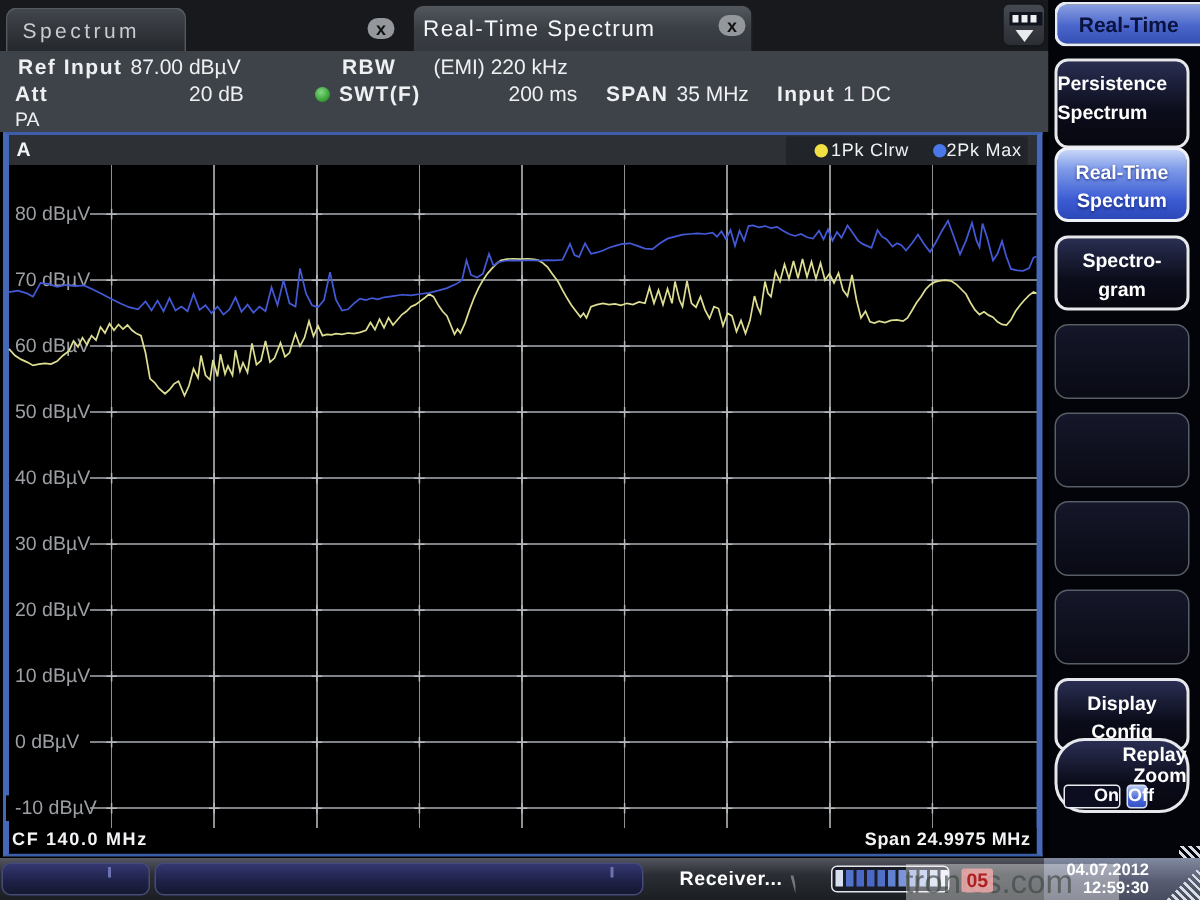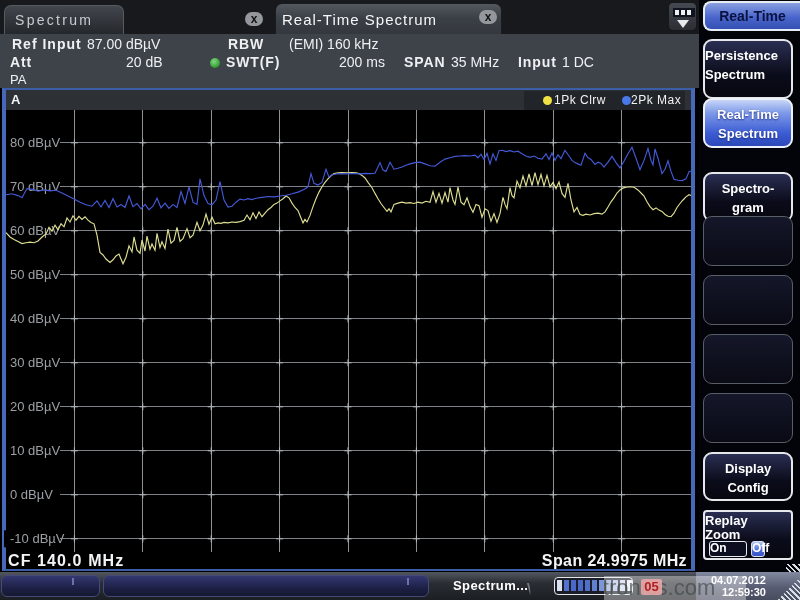--- a/index.html
+++ b/index.html
@@ -18,21 +18,21 @@
     <div class="abs" style="left:12px;top:7px;width:4px;height:5px;background:#eef0f2"></div>
     <div class="abs" style="left:18px;top:7px;width:4px;height:5px;background:#eef0f2"></div>
     <div class="abs" style="left:8px;top:17px;width:0;height:0;border-left:6px solid transparent;border-right:6px solid transparent;border-top:8px solid #e8eaec"></div>
   </div>
 </div>
 
 <div class="abs" style="left:0;top:34px;width:699px;height:54px;background:#3e434a;color:#eef0f2;font-size:14px">
   <span class="abs b" style="left:12px;top:2px;letter-spacing:1.0px">Ref Input</span>
   <span class="abs" style="left:87px;top:2px">87.00 dBµV</span>
   <span class="abs b" style="left:228px;top:2px;letter-spacing:0.9px">RBW</span>
-  <span class="abs" style="left:289px;top:2px">(EMI) 160 kHz</span>
+  <span class="abs" style="left:289px;top:2px">(EMI) 220 kHz</span>
   <span class="abs b" style="left:10px;top:20px;letter-spacing:0.9px">Att</span>
   <span class="abs" style="left:126px;top:20px">20 dB</span>
   <span class="abs" style="left:210px;top:24px;width:10px;height:10px;border-radius:50%;background:radial-gradient(circle at 40% 35%,#84d884,#35a035 65%,#1e6e1e)"></span>
   <span class="abs b" style="left:226px;top:20px;letter-spacing:0.9px">SWT(F)</span>
   <span class="abs" style="left:339px;top:20px">200 ms</span>
   <span class="abs b" style="left:404px;top:20px;letter-spacing:0.9px">SPAN</span>
   <span class="abs" style="left:451px;top:20px">35 MHz</span>
   <span class="abs b" style="left:518px;top:20px;letter-spacing:0.9px">Input</span>
   <span class="abs" style="left:562px;top:20px">1 DC</span>
   <span class="abs" style="left:10px;top:38px;font-size:13px">PA</span>
@@ -179,49 +179,49 @@
       <text x="10" y="366.8" font-size="13" fill="#9ca0a4">30 dBµV</text>
       <text x="10" y="410.8" font-size="13" fill="#9ca0a4">20 dBµV</text>
       <text x="10" y="454.8" font-size="13" fill="#9ca0a4">10 dBµV</text>
       <text x="10" y="498.8" font-size="13" fill="#9ca0a4">0 dBµV</text>
       <text x="10" y="542.8" font-size="13" fill="#9ca0a4">-10 dBµV</text>
 </g>
 <polyline points="6,232.6 10,237.0 14,239.6 18,241.4 22,243.6 26,242.7 30,242.2 34,242.7 38,240.9 42,237.0 46,233.9 49,227.3 52,231.2 55,225.1 58,229.9 61,223.8 64,226.8 67,218.0 70,222.0 73,215.8 76,220.2 79,216.3 82,219.4 85,216.7 88,220.2 91,222.4 94,223.8 97,235.2 100,252.4 103,255.0 106,259.0 110,262.5 113,259.8 116,255.9 119,254.1 121,259.0 123,263.8 126,257.2 129,245.8 132,251.9 134,237.0 137,250.2 140,253.2 142,240.0 145,251.0 147,236.1 150,249.3 152,244.0 155,250.2 157,233.4 160,247.5 162,241.8 165,248.4 168,229.0 171,243.1 174,240.5 177,227.3 180,241.4 183,238.7 187,228.6 190,237.8 193,235.2 197,222.4 200,230.8 203,225.1 206,214.1 209,224.2 212,217.2 215,223.8 218,222.9 221,223.3 224,222.4 228,222.9 232,222.0 236,222.4 240,221.6 244,220.2 247,215.0 250,219.8 253,212.8 256,218.5 259,211.9 262,216.7 265,213.2 268,209.7 271,207.5 274,204.4 277,203.1 280,200.9 283,198.7 286,196.0 289,197.8 292,203.1 295,207.5 298,210.6 301,218.0 303,222.9 305,219.4 307,222.0 310,215.4 313,206.6 316,198.7 319,192.1 322,186.8 325,182.4 328,178.9 331,175.8 334,173.6 338,172.7 342,172.5 347,172.7 352,172.5 356,172.9 359,173.6 362,175.4 365,178.0 368,182.4 372,187.7 375,193.4 378,198.7 381,203.5 384,207.5 387,211.4 389,208.8 391,211.9 394,204.4 398,203.1 402,202.2 406,203.1 410,202.6 414,203.5 418,202.2 422,203.1 426,201.3 430,202.2 433,191.6 436,202.2 439,193.4 442,203.1 445,192.5 448,202.2 450,187.7 453,200.0 455,204.4 458,187.2 461,202.2 464,204.8 467,197.8 470,206.6 473,212.3 476,204.4 479,205.7 482,217.2 485,208.8 488,210.6 491,221.1 494,213.6 497,222.4 500,213.6 503,197.4 505,204.4 507,208.8 510,187.7 512,195.6 514,197.8 517,181.1 520,187.7 523,176.2 526,185.9 529,174.0 532,185.5 535,172.7 538,184.6 541,174.5 544,185.9 547,175.4 550,186.8 553,182.4 556,188.6 559,182.0 562,193.4 565,197.4 568,183.3 571,200.0 574,211.9 577,207.5 580,214.5 583,215.4 586,214.1 590,215.0 594,213.6 598,213.2 602,214.1 605,211.9 608,207.0 611,201.8 614,197.8 617,193.0 620,189.9 623,188.1 626,187.2 630,186.8 634,187.2 638,189.9 641,193.0 644,196.0 647,201.8 650,206.6 653,209.7 656,207.9 659,210.1 662,211.4 665,214.5 668,216.3 671,216.7 674,213.2 677,207.5 680,203.5 683,200.0 686,196.9 689,194.7 691,195.6" fill="none" stroke="#dede92" stroke-width="1.15"></polyline>
 <polyline points="6,194.7 12,193.8 18,195.6 22,197.8 27,188.6 33,189.4 38,191.2 44,189.9 50,190.8 56,190.3 62,193.0 68,196.0 74,199.1 80,202.2 86,204.8 92,206.2 97,200.9 101,207.0 105,200.4 109,207.5 113,198.7 117,207.0 121,204.4 125,207.5 129,196.0 133,206.6 137,203.5 141,208.8 145,204.4 149,209.7 153,206.2 157,198.2 161,207.9 165,203.1 169,208.4 173,204.4 177,207.5 181,191.6 185,203.5 189,186.8 193,202.2 197,204.4 200,178.9 204,195.6 208,203.5 212,204.8 216,200.0 220,181.5 224,200.0 228,207.0 232,206.2 236,202.2 240,199.1 244,200.0 248,198.7 252,199.6 256,198.2 262,197.4 268,196.5 274,196.9 280,196.0 286,195.2 292,193.8 298,192.1 304,189.4 308,186.8 311,173.6 314,183.3 318,185.0 322,182.4 326,169.2 329,177.1 332,174.9 336,174.0 340,173.6 345,173.8 350,173.6 355,173.6 360,173.8 365,173.4 370,173.6 375,173.2 380,162.6 383,170.1 386,171.4 390,162.2 394,169.2 398,168.3 402,167.0 406,165.2 410,163.9 415,162.6 420,162.2 425,163.9 430,165.7 435,166.1 440,162.2 445,159.1 450,157.8 455,156.4 460,156.0 465,155.6 470,156.0 475,155.1 478,157.8 481,154.2 484,159.5 487,153.4 490,163.9 493,153.8 496,160.4 499,150.7 502,150.3 506,151.6 510,150.7 514,152.0 518,151.2 522,153.8 526,156.0 530,157.3 534,156.0 538,158.2 542,159.1 546,153.8 549,159.5 552,152.9 555,160.4 558,154.7 561,158.6 565,150.3 569,156.0 572,160.4 575,162.6 578,163.9 581,165.2 585,153.4 588,157.8 591,159.5 595,164.4 598,162.2 601,163.5 604,167.0 608,162.2 612,156.4 616,162.6 620,167.9 624,161.3 628,153.8 632,147.2 636,158.2 640,169.6 644,160.4 648,148.5 651,160.4 653,164.8 655,149.0 658,158.2 662,173.6 665,169.2 668,160.8 671,171.4 674,179.3 678,180.2 682,180.6 686,178.9 689,171.8 691,171.0" fill="none" stroke="#4459d8" stroke-width="1.15"></polyline>
 </svg>
 
-<div class="abs b" style="left:6px;top:552px;width:685px;height:17px;background:#000;color:#f2f4f6;font-size:16px">
+<div class="abs b" style="left:6px;top:552px;width:685px;height:17px;background:#000;color:#f2f4f6;font-size:12px">
   <span class="abs" style="left:2px;top:0;letter-spacing:1.1px">CF 140.0 MHz</span>
   <span class="abs" style="right:4px;top:0;letter-spacing:0.4px">Span 24.9975 MHz</span>
 </div>
 
 <div class="abs" style="left:699px;top:0;width:101px;height:572px;background:#030409">
   <div class="abs b" style="left:4px;top:1px;width:97px;height:30px;border-radius:8px 0 0 8px;background:linear-gradient(#8aa0e0,#4a66cc 55%,#3450b4);border:2px solid #e8ecf4;border-right:none;color:#0a1240;font-size:14px;text-align:center;padding-top:5px">Real-Time</div>
   <div class="abs b sk" style="left:4px;top:39px;width:90px;height:60px;border-radius:9px;background:linear-gradient(#2a2e52,#0b0c1a 60%,#06070f);border:2px solid #e6e8ec;color:#fff;font-size:13px;text-align:left;padding-top:5px;line-height:19px">Persistence<br>Spectrum</div>
   <div class="abs b sk" style="left:4px;top:98px;width:90px;height:50px;border-radius:9px;background:linear-gradient(#c8d6f8,#7e9ae8 28%,#3c5cd4 72%,#2c48b8);border:2px solid #eef2f8;color:#fff;font-size:13px;text-align:center;padding-top:5px;line-height:19px;text-shadow:0 1px 2px #1a2c80">Real-Time<br>Spectrum</div>
-  <div class="abs b sk" style="left:4px;top:172px;width:90px;height:50px;border-radius:9px;background:linear-gradient(#2a2e52,#0b0c1a 60%,#06070f);border:2px solid #e6e8ec;color:#fff;font-size:13px;text-align:center;padding-top:5px;line-height:19px">Spectro-<br>gram</div>
+  <div class="abs b sk" style="left:4px;top:157px;width:90px;height:50px;border-radius:9px;background:linear-gradient(#2a2e52,#0b0c1a 60%,#06070f);border:2px solid #e6e8ec;color:#fff;font-size:13px;text-align:center;padding-top:5px;line-height:19px">Spectro-<br>gram</div>
   <div class="abs" style="left:4px;top:216px;width:90px;height:50px;border-radius:9px;background:linear-gradient(#15172a,#090a14);border:1px solid #585e66"></div>
   <div class="abs" style="left:4px;top:275px;width:90px;height:50px;border-radius:9px;background:linear-gradient(#15172a,#090a14);border:1px solid #585e66"></div>
   <div class="abs" style="left:4px;top:334px;width:90px;height:50px;border-radius:9px;background:linear-gradient(#15172a,#090a14);border:1px solid #585e66"></div>
   <div class="abs" style="left:4px;top:393px;width:90px;height:50px;border-radius:9px;background:linear-gradient(#15172a,#090a14);border:1px solid #585e66"></div>
   <div class="abs b sk" style="left:4px;top:452px;width:90px;height:49px;border-radius:9px;background:linear-gradient(#2a2e52,#0b0c1a 60%,#06070f);border:2px solid #e6e8ec;color:#fff;font-size:13px;text-align:center;padding-top:5px;line-height:19px">Display<br>Config</div>
-  <div class="abs b sk" style="left:4px;top:510px;width:90px;height:50px;border-radius:4px;background:linear-gradient(#2a2e52,#0b0c1a 60%,#06070f);border:2px solid #e6e8ec;color:#fff;font-size:13px;text-align:left;padding-top:2px;line-height:14px">Replay<br>Zoom
+  <div class="abs b sk" style="left:4px;top:492px;width:90px;height:50px;border-radius:20px;background:linear-gradient(#2a2e52,#0b0c1a 60%,#06070f);border:2px solid #e6e8ec;color:#fff;font-size:13px;text-align:right;padding-top:2px;line-height:14px">Replay<br>Zoom
     <span class="abs" style="left:4px;top:29px;width:38px;height:16px;border-radius:3px;background:#0c0e20;border:1.5px solid #e8eaf0;font-size:12px;line-height:13px">On</span>
     <span class="abs" style="left:46px;top:29px;width:14px;height:16px;border-radius:3px;background:linear-gradient(#b4c8f4,#4a68d8 60%,#3854c4);border:1.5px solid #d8e0f4;font-size:12px;line-height:13px">Off</span>
   </div>
 </div>
 
 <div class="abs" style="left:0;top:572px;width:800px;height:28px;background:linear-gradient(#53575f,#2a2d33 40%,#1b1e22)">
   <div class="abs" style="left:1px;top:3px;width:99px;height:22px;border-radius:6px;background:linear-gradient(#343870,#1d2046 60%,#15182f);border:1px solid #454a78">
       <span class="abs" style="left:70px;top:2px;width:2px;height:7px;background:#6a72b0"></span>
     </div>
   <div class="abs" style="left:103px;top:3px;width:326px;height:22px;border-radius:6px;background:linear-gradient(#343870,#1d2046 60%,#15182f);border:1px solid #454a78">
       <span class="abs" style="left:303px;top:2px;width:2px;height:7px;background:#6a72b0"></span>
     </div>
-  <span class="abs b" style="left:453px;top:6px;color:#fff;font-size:13px;letter-spacing:0.4px">Spectrum...</span>
+  <span class="abs b" style="left:453px;top:6px;color:#fff;font-size:13px;letter-spacing:0.4px">Receiver...</span>
   <div class="abs" style="left:554px;top:5px;width:79px;height:18px;border-radius:4px;border:1.5px solid #e4e6ea;background:#1a1c28;overflow:hidden">
     <span class="abs" style="left:2px;top:2px;width:5px;height:11px;background:#d8e0f0"></span>
     <span class="abs" style="left:9px;top:2px;width:5px;height:11px;background:#5372cc"></span>
     <span class="abs" style="left:16px;top:2px;width:5px;height:11px;background:#4a68c8"></span>
     <span class="abs" style="left:23px;top:2px;width:5px;height:11px;background:#4a68c8"></span>
     <span class="abs" style="left:30px;top:2px;width:5px;height:11px;background:#5070c8"></span>
     <span class="abs" style="left:37px;top:2px;width:5px;height:11px;background:#6080d0"></span>
     <span class="abs" style="left:44px;top:2px;width:5px;height:11px;background:#7c94d8"></span>
     <span class="abs" style="left:51px;top:2px;width:5px;height:11px;background:#98aade"></span>
     <span class="abs" style="left:58px;top:2px;width:5px;height:11px;background:#b4c2e8"></span>

